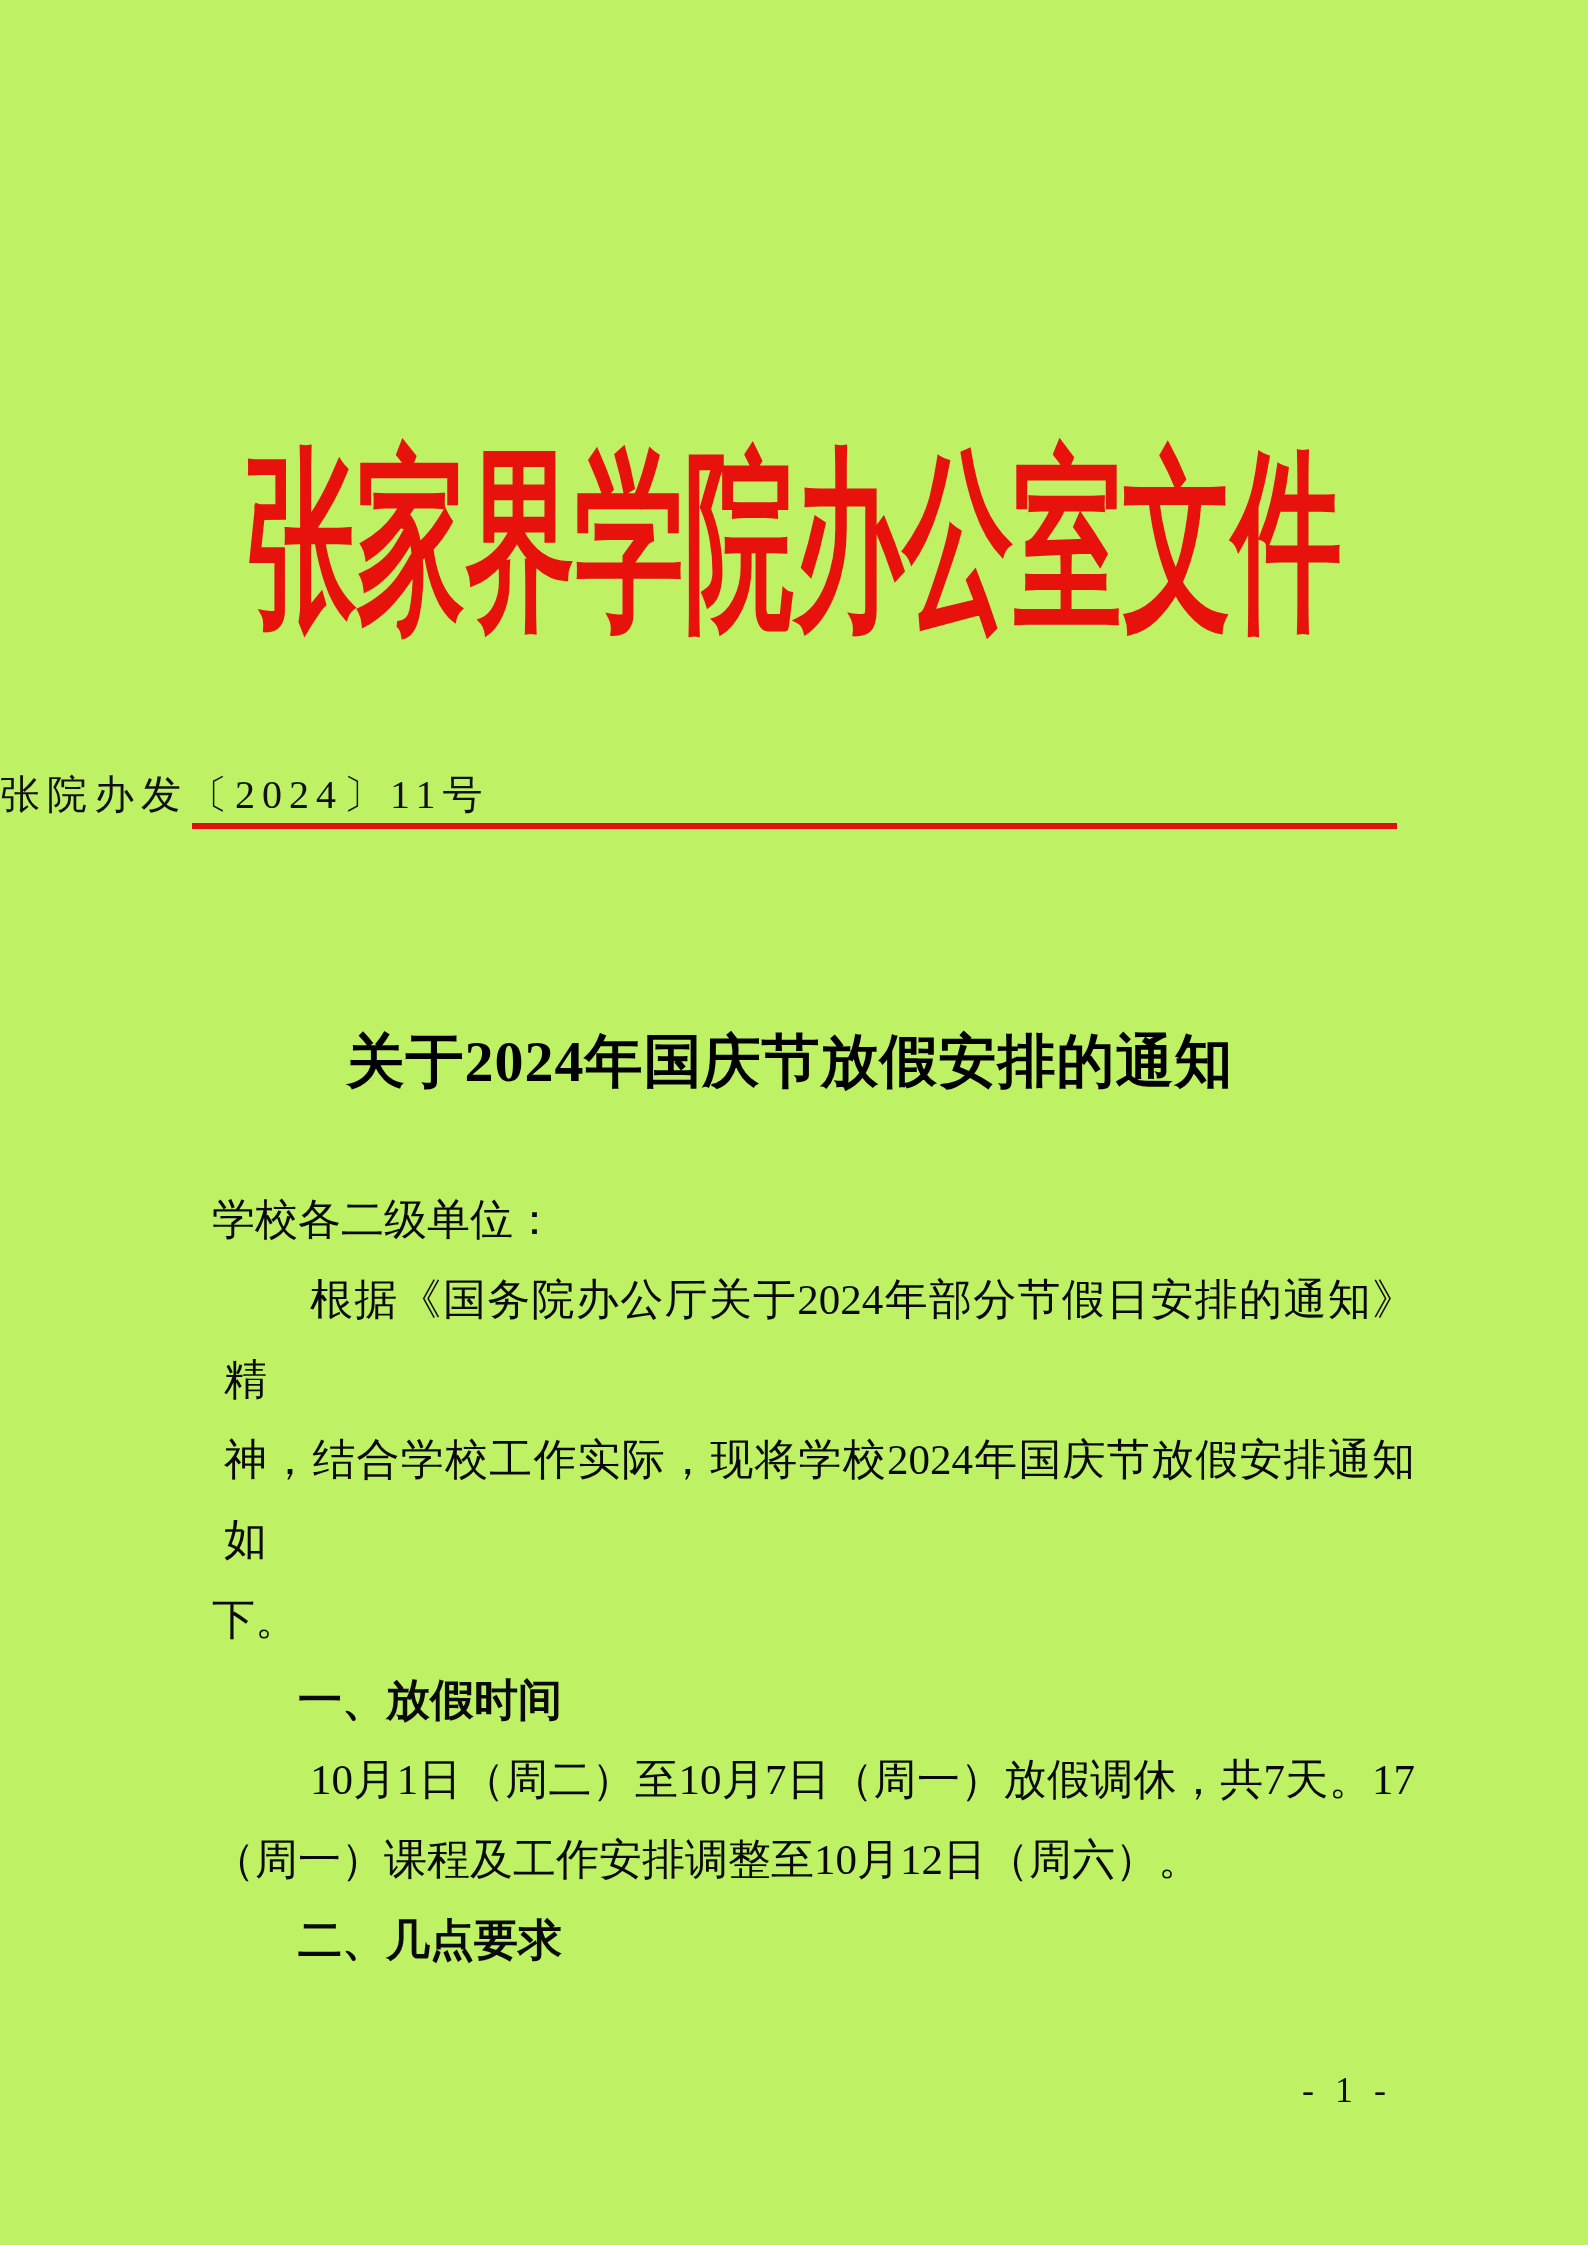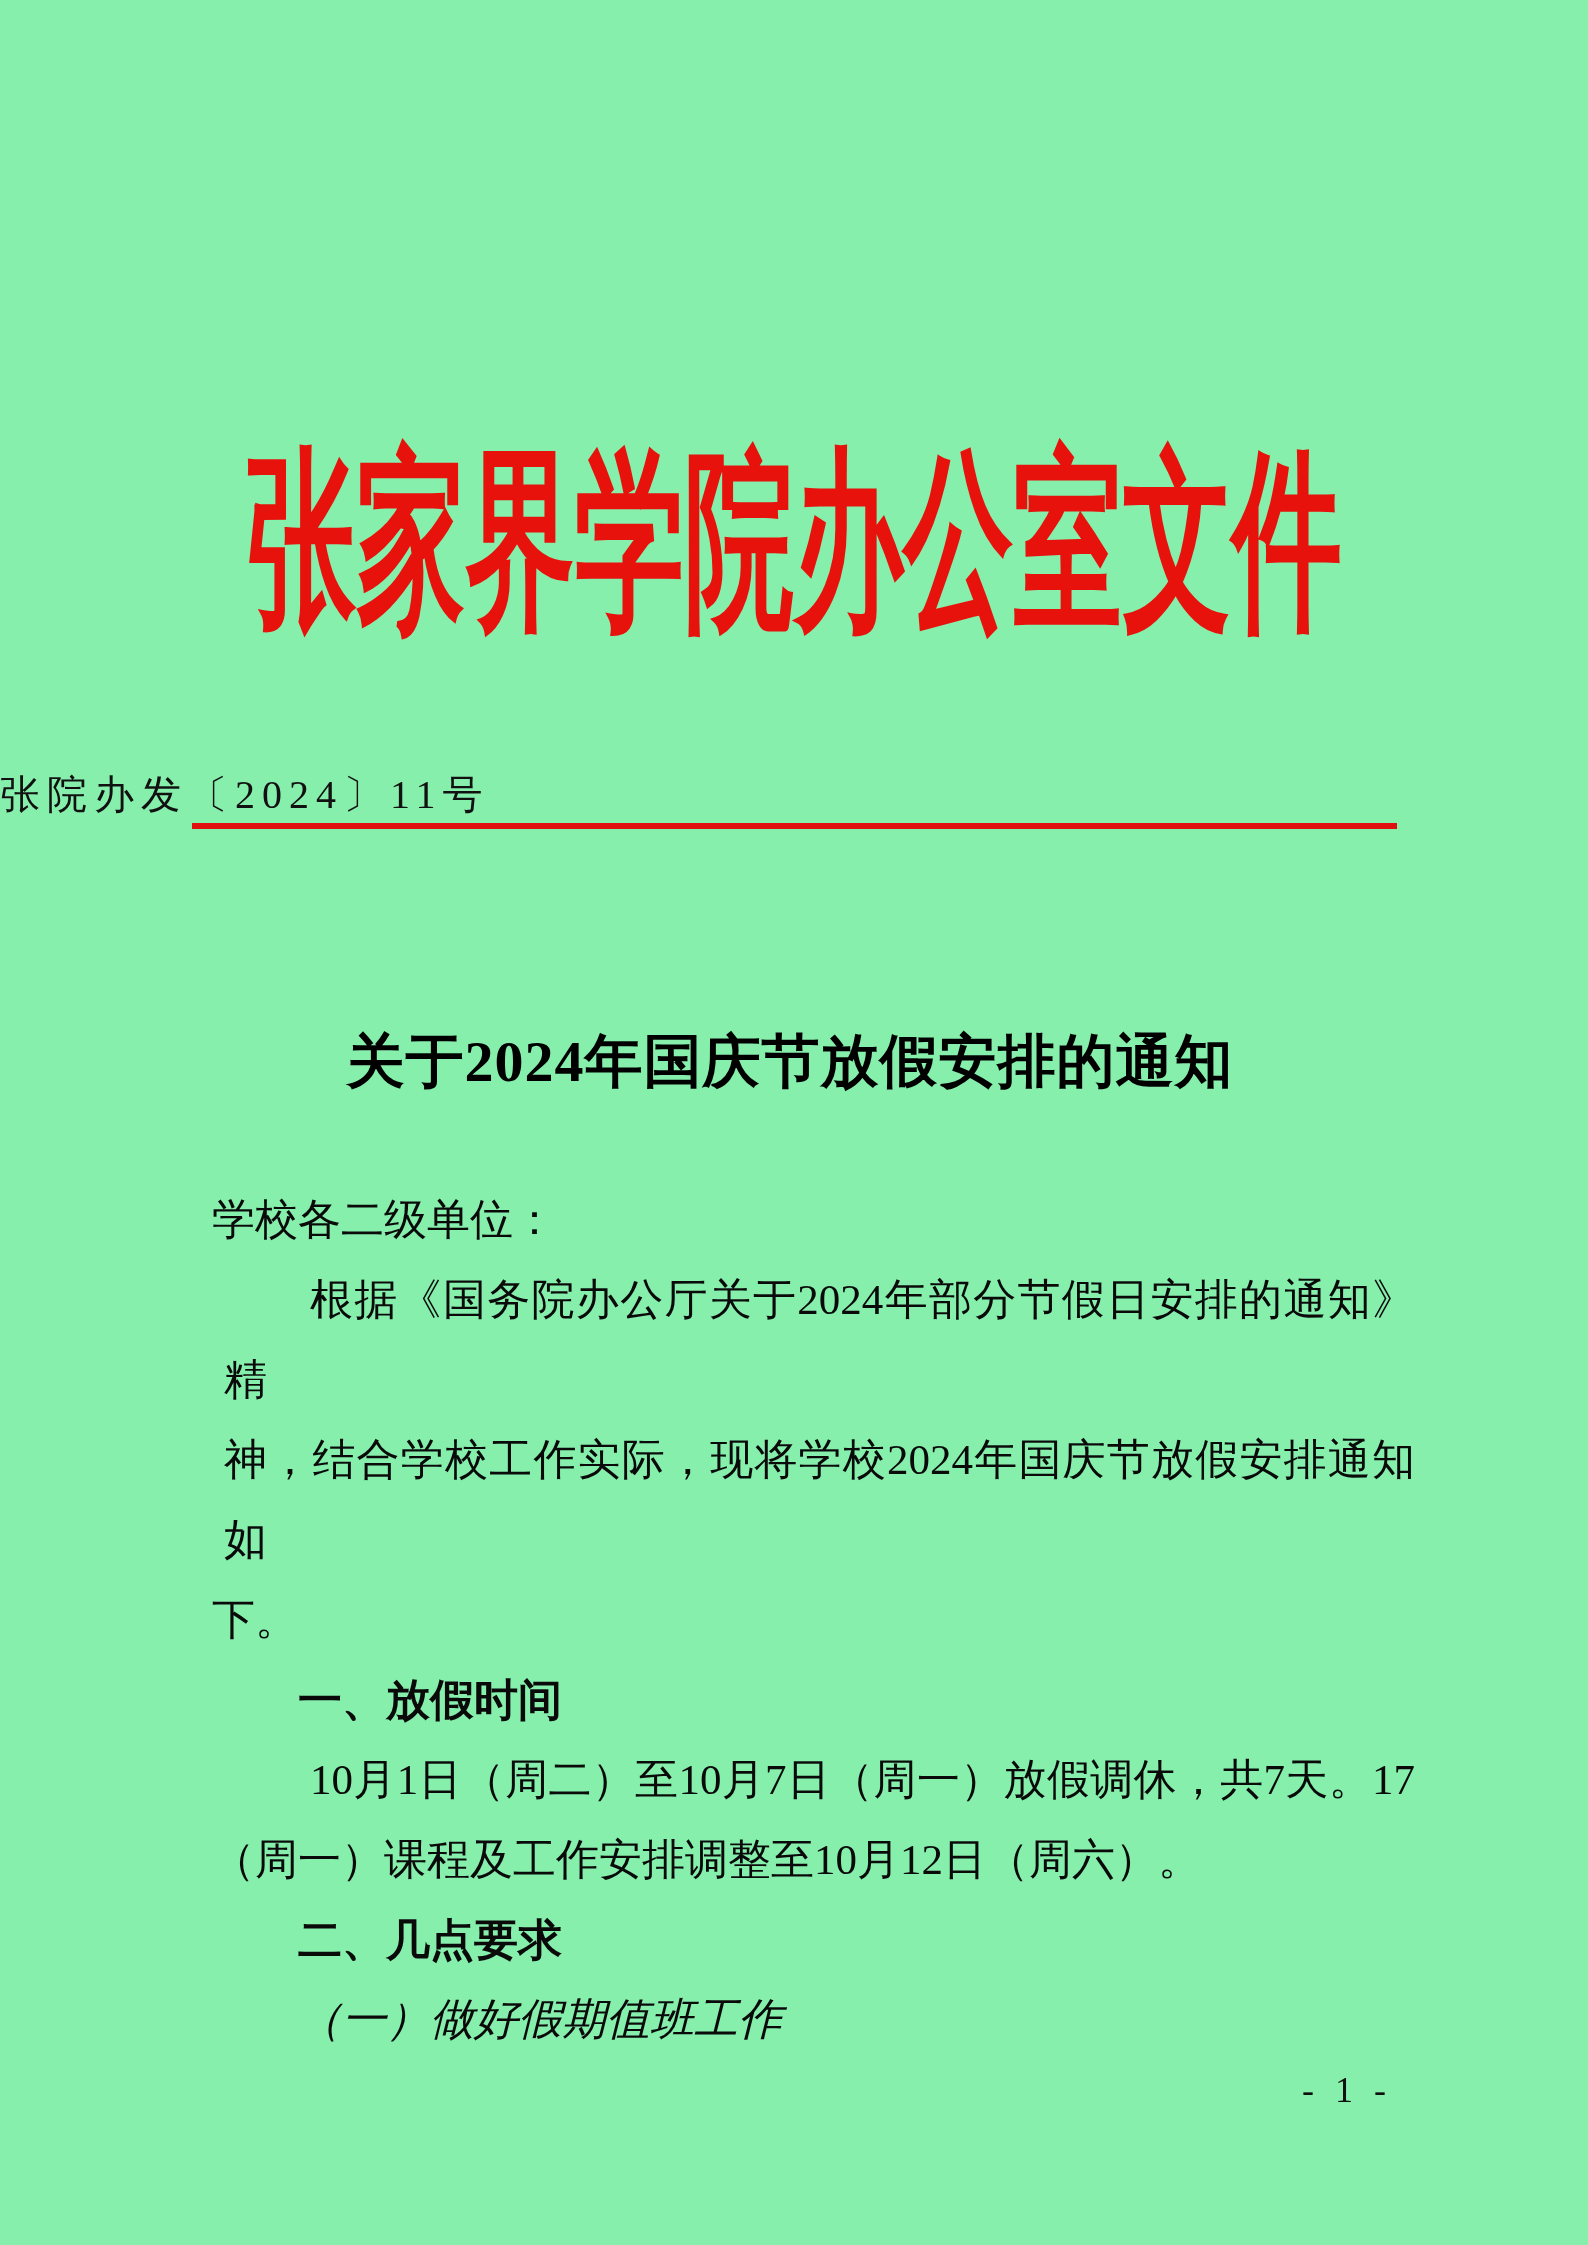--- a/index.html
+++ b/index.html
@@ -5,21 +5,21 @@
   html, body {
     margin: 0;
     padding: 0;
     background: #ffffff;
   }
   .page {
     position: relative;
     width: 1588px;
     height: 2245px;
     margin: 0 auto;
-    background: #86efac;
+    background: #bef264;
     overflow: hidden;
     font-family: "Liberation Serif", "DejaVu Serif", serif;
     color: #0a0a0a;
   }
   
   .masthead {
     position: absolute;
     top: 452px;
     left: 0;
     right: 0;
@@ -128,18 +128,17 @@
 
   <div class="doc-body">
       <div class="line plain">学校各二级单位：</div>
       <div class="line plain indent justify">根据《国务院办公厅关于2024年部分节假日安排的通知》精</div>
       <div class="line plain justify">神，结合学校工作实际，现将学校2024年国庆节放假安排通知如</div>
       <div class="line plain">下。</div>
       <div class="line heading indent">一、放假时间</div>
       <div class="line plain indent justify">10月1日（周二）至10月7日（周一）放假调休，共7天。17</div>
       <div class="line plain">（周一）课程及工作安排调整至10月12日（周六）。</div>
       <div class="line heading indent">二、几点要求</div>
-      <div class="line kaiti indent">（一）做好假期值班工作</div>
     </div>
 
   <div class="page-number">- 1 -</div>
 
 </div>
 
 </body></html>

